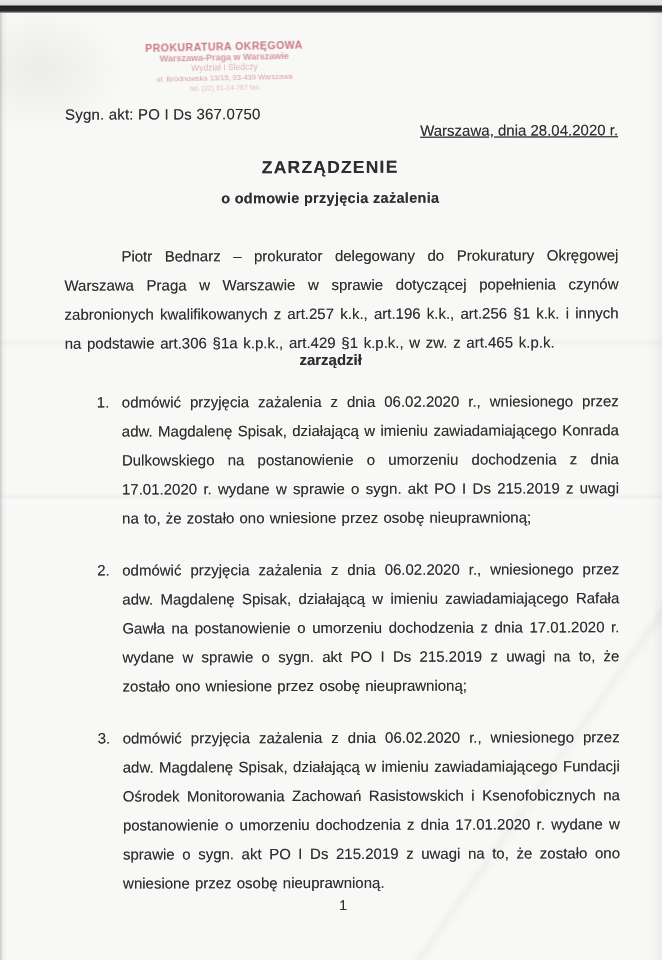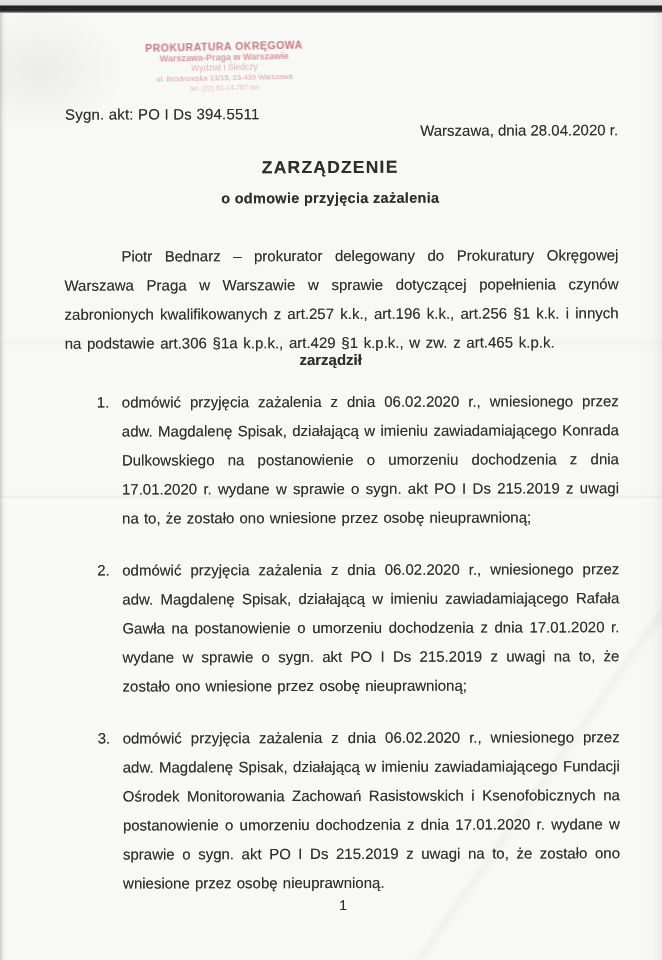--- a/index.html
+++ b/index.html
@@ -64,20 +64,21 @@
   .sygn {
     position: absolute;
     left: 66px; top: 92px;
     font-size: 15px;
     letter-spacing: 0.2px;
   }
   .place-date {
     position: absolute;
     right: 43px; top: 109px;
     font-size: 15px;
+    text-decoration: underline;
   }
   .doc-title {
     position: absolute;
     left: 0; top: 144px;
     width: 100%;
     text-align: center;
     font-size: 17.5px;
     font-weight: bold;
     letter-spacing: 1.2px;
   }
@@ -145,21 +146,21 @@
     <div class="content">
 
       <div class="stamp">
         <div class="s0">PROKURATURA OKRĘGOWA</div>
         <div class="s1">Warszawa-Praga w Warszawie</div>
         <div class="s2">Wydział I Śledczy</div>
         <div class="s3">ul. Bródnowska 13/15, 03-439 Warszawa</div>
         <div class="s4">tel. (22) 51-14-787 fax</div>
       </div>
 
-      <div class="sygn ink">Sygn. akt: PO I Ds 394.5511</div>
+      <div class="sygn ink">Sygn. akt: PO I Ds 367.0750</div>
 
       <div class="place-date ink">Warszawa, dnia 28.04.2020 r.</div>
 
       <div class="doc-title ink">ZARZĄDZENIE</div>
 
       <div class="doc-subtitle ink">o odmowie przyjęcia zażalenia</div>
 
       <p class="intro ink">Piotr Bednarz – prokurator delegowany do Prokuratury Okręgowej Warszawa Praga w Warszawie w sprawie dotyczącej popełnienia czynów zabronionych kwalifikowanych z art.257 k.k., art.196 k.k., art.256 §1 k.k. i innych na podstawie art.306 §1a k.p.k., art.429 §1 k.p.k., w zw. z art.465 k.p.k.</p>
 
       <div class="ordered-label ink">zarządził</div>

